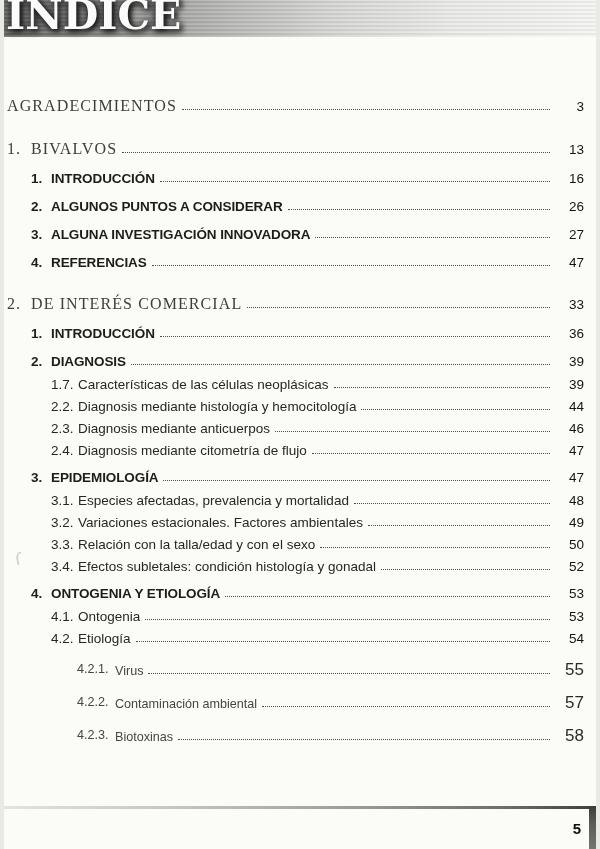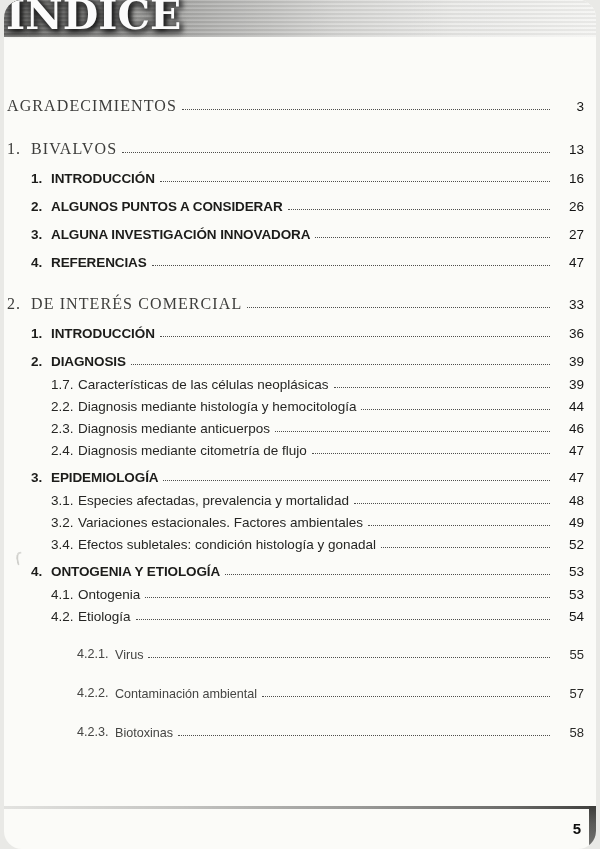--- a/index.html
+++ b/index.html
@@ -3,21 +3,20 @@
 <meta charset="utf-8">
 <style>
   html,body { margin:0; padding:0; background:#e9e9e6; }
   .page {
     position:relative;
     width:592px; height:849px;
     background:#fbfbf8;
     overflow:hidden;
     font-family:"Liberation Sans", sans-serif;
     margin:0 auto;
-    border-radius:18px;
   }
 
   
   .header-band {
     position:absolute; top:0; left:0; width:100%; height:37px;
     background:linear-gradient(90deg,
       #6b6b69 0%, #8d8d8b 16%, #b4b4b2 36%,
       #d6d6d4 56%, #eaeae8 76%, #f4f4f2 100%);
   }
   .header-band::after {
@@ -81,24 +80,24 @@
   .sub {
     font-weight:400; font-size:13.5px; line-height:19px;
     color:#262624;
     margin-left:44px; margin-top:3px;
   }
   .sub .num { width:27px; }
 
   .subsub {
     font-weight:400; font-size:12.6px; line-height:19px;
     color:#454543;
-    margin-left:70px; margin-top:19px;
+    margin-left:70px; margin-top:12px;
   }
   .subsub .num { width:38px; }
-  .subsub .pagenum { font-size:13px; color:#2a2a28; }
+  .subsub .pagenum { font-size:17px; color:#2a2a28; }
 
   
   .footer-rule {
     position:absolute; top:806px; left:0; width:100%; height:3px;
     background:linear-gradient(90deg,
       rgba(170,170,168,.30) 0%, rgba(150,150,148,.55) 30%,
       #9a9a98 60%, #6c6c6a 85%, #3f3f3d 100%);
   }
   .footer-sidebar {
     position:absolute; top:806px; right:0; width:7px; height:43px;
@@ -283,20 +282,30 @@
         <span class="num">3.2.</span>
         <div class="body">
           <div class="line">
             <span>Variaciones estacionales. Factores ambientales</span>
             <span class="leader"></span>
             <span class="pagenum">49</span>
           </div>
         </div>
       </div>
       <div class="toc-row sub">
+        <span class="num">3.3.</span>
+        <div class="body">
+          <div class="line">
+            <span>Relación con la talla/edad y con el sexo</span>
+            <span class="leader"></span>
+            <span class="pagenum">50</span>
+          </div>
+        </div>
+      </div>
+      <div class="toc-row sub">
         <span class="num">3.4.</span>
         <div class="body">
           <div class="line">
             <span>Efectos subletales: condición histología y gonadal</span>
             <span class="leader"></span>
             <span class="pagenum">52</span>
           </div>
         </div>
       </div>
       <div class="toc-row section">

